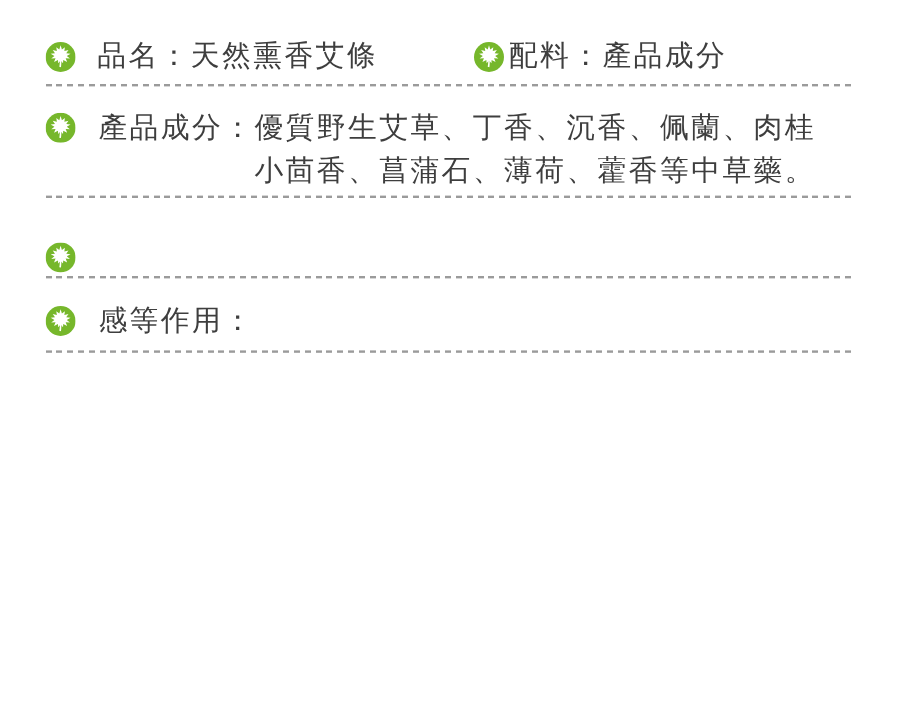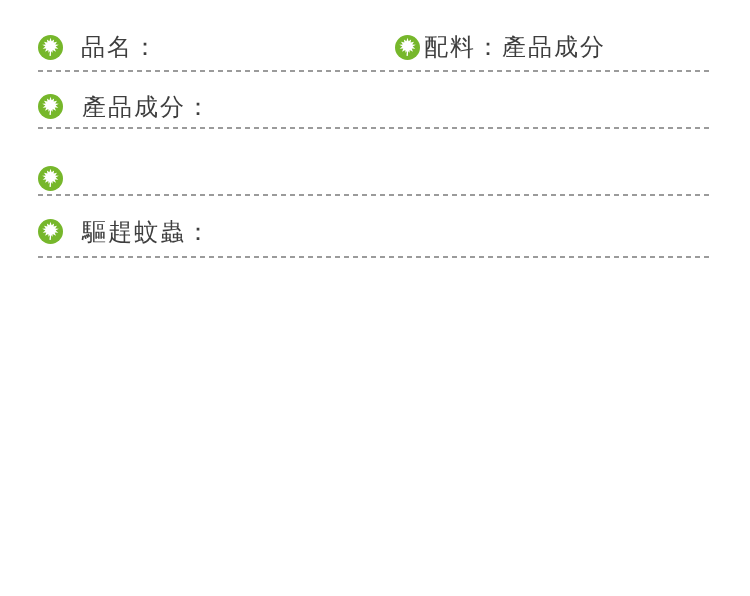--- a/index.html
+++ b/index.html
@@ -68,20 +68,21 @@
   <div class="header-row">
     <div class="header-pair first">
       <span class="leaf-badge">
         <svg viewBox="0 0 32 32" aria-hidden="true">
           <circle cx="16" cy="16" r="16" fill="currentColor"></circle>
           <path fill="#ffffff" d="M16 3.5 L17.4 8 L20.6 5.6 L20 9.6 L24.4 8.6 L22 12 L26.6 12.6 L22.6 14.8 L26 17.6 L21.4 17.2 L23 21.4 L18.8 19.2 L18.6 22.6 L16 19.8 L13.4 22.6 L13.2 19.2 L9 21.4 L10.6 17.2 L6 17.6 L9.4 14.8 L5.4 12.6 L10 12 L7.6 8.6 L12 9.6 L11.4 5.6 L14.6 8 Z"></path>
           <path fill="#ffffff" d="M15.1 17 C15.3 20 15.2 23.5 14.6 26.5 L16.4 26.8 C16.9 23.2 16.9 20 16.7 17 Z"></path>
         </svg>
       </span>
       <span class="info-label">品名：</span>
+      <span class="info-value">天然熏香艾條</span>
     </div>
     <div class="header-pair second">
       <span class="leaf-badge">
         <svg viewBox="0 0 32 32" aria-hidden="true">
           <circle cx="16" cy="16" r="16" fill="currentColor"></circle>
           <path fill="#ffffff" d="M16 3.5 L17.4 8 L20.6 5.6 L20 9.6 L24.4 8.6 L22 12 L26.6 12.6 L22.6 14.8 L26 17.6 L21.4 17.2 L23 21.4 L18.8 19.2 L18.6 22.6 L16 19.8 L13.4 22.6 L13.2 19.2 L9 21.4 L10.6 17.2 L6 17.6 L9.4 14.8 L5.4 12.6 L10 12 L7.6 8.6 L12 9.6 L11.4 5.6 L14.6 8 Z"></path>
           <path fill="#ffffff" d="M15.1 17 C15.3 20 15.2 23.5 14.6 26.5 L16.4 26.8 C16.9 23.2 16.9 20 16.7 17 Z"></path>
         </svg>
       </span>
       <span class="info-label">配料：</span>
@@ -94,20 +95,22 @@
   <div class="info-row s2">
     <span class="leaf-badge">
       <svg viewBox="0 0 32 32" aria-hidden="true">
         <circle cx="16" cy="16" r="16" fill="currentColor"></circle>
         <path fill="#ffffff" d="M16 3.5 L17.4 8 L20.6 5.6 L20 9.6 L24.4 8.6 L22 12 L26.6 12.6 L22.6 14.8 L26 17.6 L21.4 17.2 L23 21.4 L18.8 19.2 L18.6 22.6 L16 19.8 L13.4 22.6 L13.2 19.2 L9 21.4 L10.6 17.2 L6 17.6 L9.4 14.8 L5.4 12.6 L10 12 L7.6 8.6 L12 9.6 L11.4 5.6 L14.6 8 Z"></path>
         <path fill="#ffffff" d="M15.1 17 C15.3 20 15.2 23.5 14.6 26.5 L16.4 26.8 C16.9 23.2 16.9 20 16.7 17 Z"></path>
       </svg>
     </span>
     <div class="info-text">
       <span class="info-label">產品成分：</span>
+      <span class="info-content">優質野生艾草、丁香、沉香、佩蘭、肉桂
+小茴香、菖蒲石、薄荷、藿香等中草藥。</span>
     </div>
   </div>
 
   <div class="divider d2"></div>
 
   <div class="info-row s3">
     <span class="leaf-badge">
       <svg viewBox="0 0 32 32" aria-hidden="true">
         <circle cx="16" cy="16" r="16" fill="currentColor"></circle>
         <path fill="#ffffff" d="M16 3.5 L17.4 8 L20.6 5.6 L20 9.6 L24.4 8.6 L22 12 L26.6 12.6 L22.6 14.8 L26 17.6 L21.4 17.2 L23 21.4 L18.8 19.2 L18.6 22.6 L16 19.8 L13.4 22.6 L13.2 19.2 L9 21.4 L10.6 17.2 L6 17.6 L9.4 14.8 L5.4 12.6 L10 12 L7.6 8.6 L12 9.6 L11.4 5.6 L14.6 8 Z"></path>
@@ -122,19 +125,19 @@
 
   <div class="info-row s4">
     <span class="leaf-badge">
       <svg viewBox="0 0 32 32" aria-hidden="true">
         <circle cx="16" cy="16" r="16" fill="currentColor"></circle>
         <path fill="#ffffff" d="M16 3.5 L17.4 8 L20.6 5.6 L20 9.6 L24.4 8.6 L22 12 L26.6 12.6 L22.6 14.8 L26 17.6 L21.4 17.2 L23 21.4 L18.8 19.2 L18.6 22.6 L16 19.8 L13.4 22.6 L13.2 19.2 L9 21.4 L10.6 17.2 L6 17.6 L9.4 14.8 L5.4 12.6 L10 12 L7.6 8.6 L12 9.6 L11.4 5.6 L14.6 8 Z"></path>
         <path fill="#ffffff" d="M15.1 17 C15.3 20 15.2 23.5 14.6 26.5 L16.4 26.8 C16.9 23.2 16.9 20 16.7 17 Z"></path>
       </svg>
     </span>
     <div class="info-text">
-      <span class="info-label">驅趕蚊蟲：</span>
+      <span class="info-label">感等作用：</span>
     </div>
   </div>
 
   <div class="divider d4"></div>
 
 </div>
 
 </body></html>

